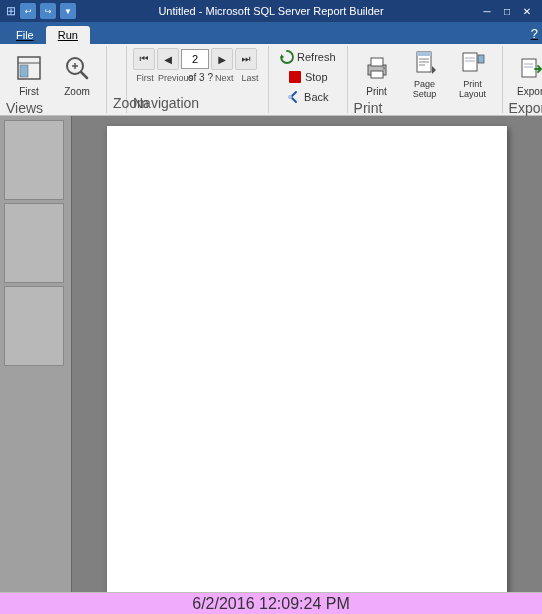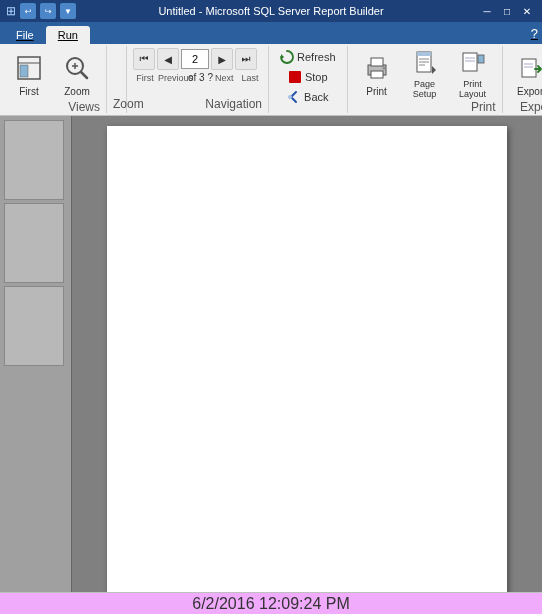--- a/index.html
+++ b/index.html
@@ -120,23 +120,23 @@
       min-width: fit-content;
     }
     .ribbon-group:last-child { border-right: none; }
     .ribbon-group-content {
       display: flex;
       align-items: flex-start;
       gap: 2px;
       flex: 1;
     }
     .ribbon-group-label {
-      font-size: 12px;
+      font-size: 14px;
       color: #555;
-      text-align: right;
+      text-align: left;
       margin-top: auto;
       padding-bottom: 2px;
     }
 
     
     .ribbon-btn-large {
       display: flex;
       flex-direction: column;
       align-items: center;
       justify-content: center;

